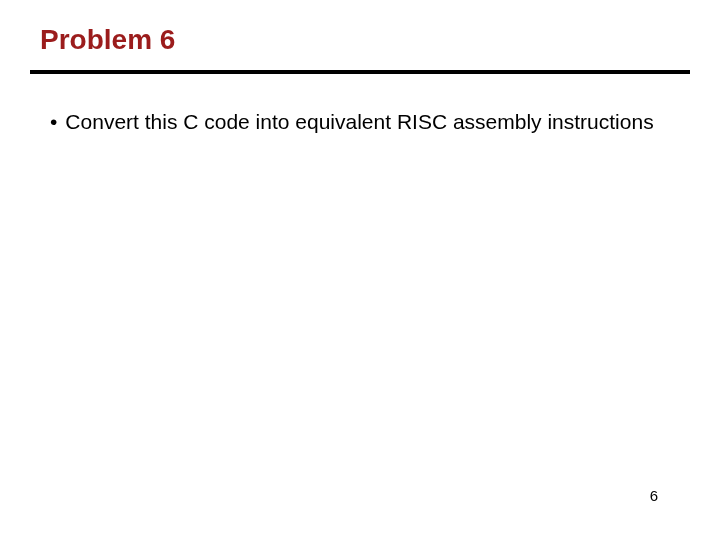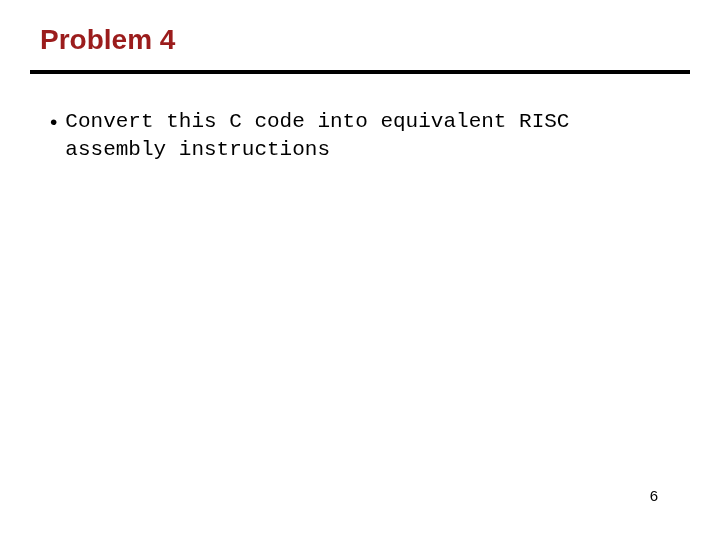--- a/index.html
+++ b/index.html
@@ -37,40 +37,39 @@
       color: #000000;
       font-size: 21px;
       line-height: 1.35;
     }
     .bullet {
       flex: 0 0 auto;
       margin-right: 8px;
     }
     .bullet-text {
       flex: 1 1 auto;
-      font-family: Liberation Mono, monospace;
     }
     .code-line {
       color: #000000;
       font-size: 21px;
       padding: 28px 0 0 56px;
     }
     .page-num {
       position: absolute;
       right: 62px;
       bottom: 36px;
       font-size: 15px;
       color: #000000;
     }
   </style>
 </head>
 <body>
 
 <div class="slide">
-  <h1 class="title">Problem 4</h1>
+  <h1 class="title">Problem 6</h1>
   <hr class="divider">
   <div class="content">
     <div class="bullet-row">
       <span class="bullet">•</span>
       <span class="bullet-text">Convert this C code into equivalent RISC assembly instructions</span>
     </div>
   </div>
   <div class="page-num">6</div>
 </div>
 

